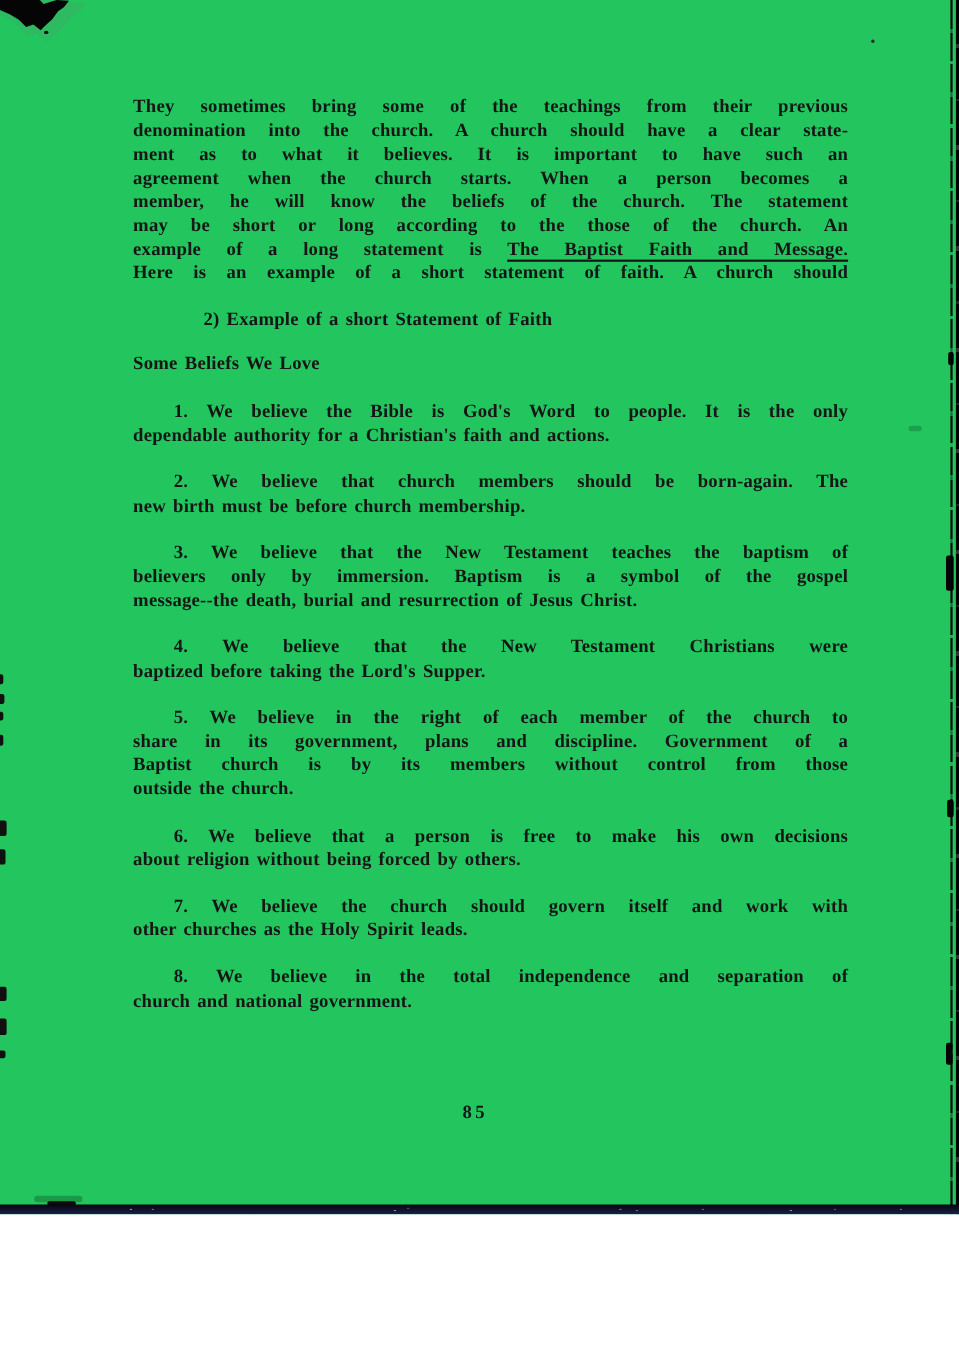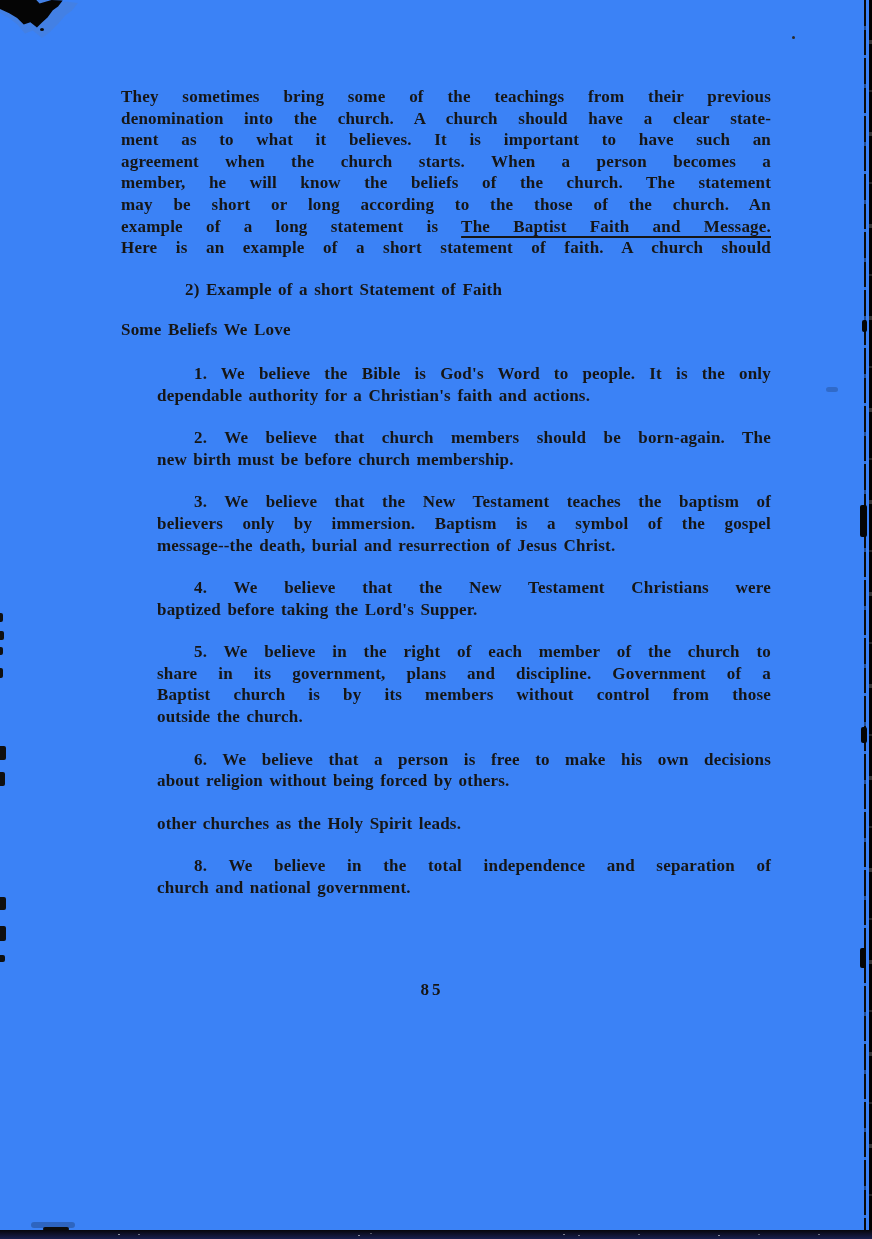--- a/index.html
+++ b/index.html
@@ -1,19 +1,19 @@
 <!DOCTYPE html>
 <html><head>
 <meta charset="utf-8">
 <style>
   html,body { margin:0; padding:0; background:#ffffff; }
   .page {
     position:relative;
-    width:872px; height:1239px;
-    background:#3b82f6;
+    width:872px; height:1104px;
+    background:#22c55e;
     overflow:hidden;
     font-family:"Liberation Serif","DejaVu Serif",serif;
     font-weight:700;
     color:#161616;
     letter-spacing:0.2px;
     word-spacing:2px;
   }
   .content {
     position:absolute; left:121px; top:86px; width:650px;
     font-size:17px; line-height:21.6px;
@@ -21,21 +21,21 @@
   .jline { text-align:justify; text-align-last:justify; white-space:normal; }
   .jline.last { text-align-last:left; }
   .jline.indent { padding-left:37px; }
   .underlined {
     text-decoration:underline;
     text-decoration-thickness:2px;
     text-underline-offset:4px;
   }
   .section-heading { margin-top:20px; padding-left:64px; }
   .subheading { margin-top:19px; }
-  .beliefs-list { margin-top:22px;margin-left:36px; }
+  .beliefs-list { margin-top:22px; }
   .belief { margin-bottom:21px; }
   .page-number { margin-top:80px; text-align:center; letter-spacing:3px; transform:translateX(-14px); }
 
   
   .corner-blob {
     position:absolute; left:0; top:0; width:66px; height:30px; background:#050505;
     clip-path:polygon(0 0,55% 0,60% 12%,78% 0,95% 2%,88% 22%,80% 34%,72% 58%,64% 74%,56% 92%,46% 74%,36% 82%,26% 60%,14% 44%,0 30%);
   }
   .corner-dot { position:absolute; left:40px; top:28px; width:4px; height:3px; background:#0a0a0a; border-radius:50%; }
   .corner-halo {
@@ -136,20 +136,21 @@
           <div class="jline indent">5. We believe in the right of each member of the church to</div>
           <div class="jline">share in its government, plans and discipline. Government of a</div>
           <div class="jline">Baptist church is by its members without control from those</div>
           <div class="jline last">outside the church.</div>
         </div>
         <div class="belief">
           <div class="jline indent">6. We believe that a person is free to make his own decisions</div>
           <div class="jline last">about religion without being forced by others.</div>
         </div>
         <div class="belief">
+          <div class="jline indent">7. We believe the church should govern itself and work with</div>
           <div class="jline last">other churches as the Holy Spirit leads.</div>
         </div>
         <div class="belief">
           <div class="jline indent">8. We believe in the total independence and separation of</div>
           <div class="jline last">church and national government.</div>
         </div>
       </div>
     <div class="page-number">85</div>
   </div>
 

